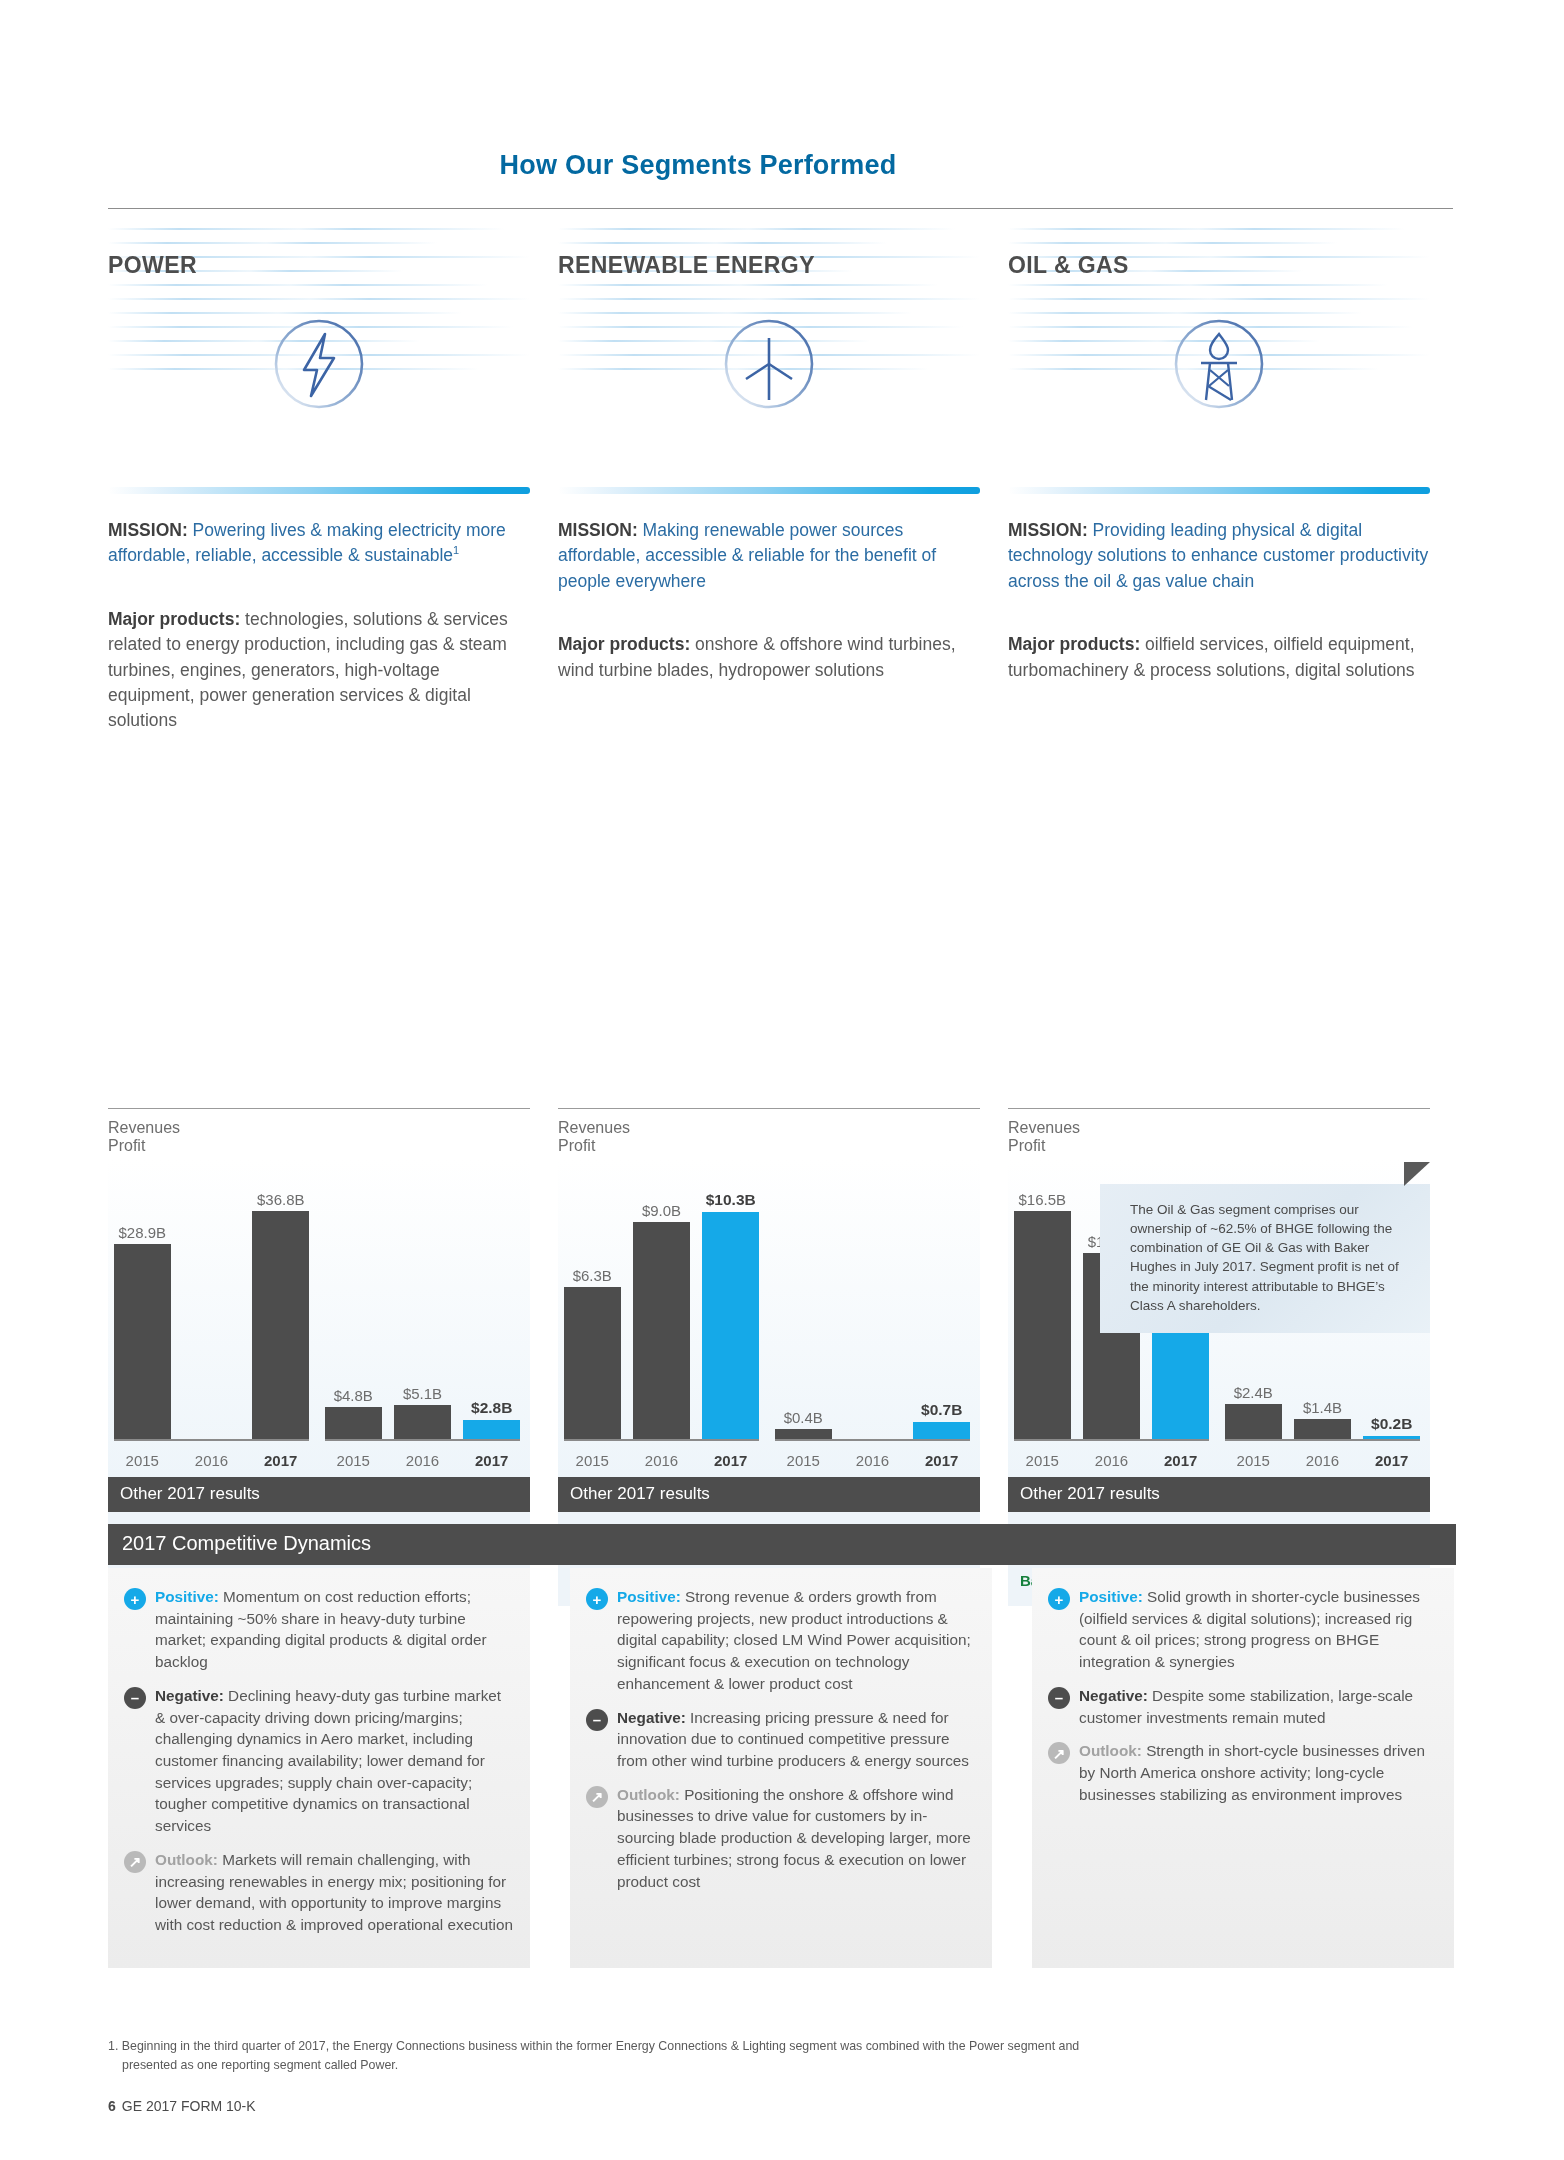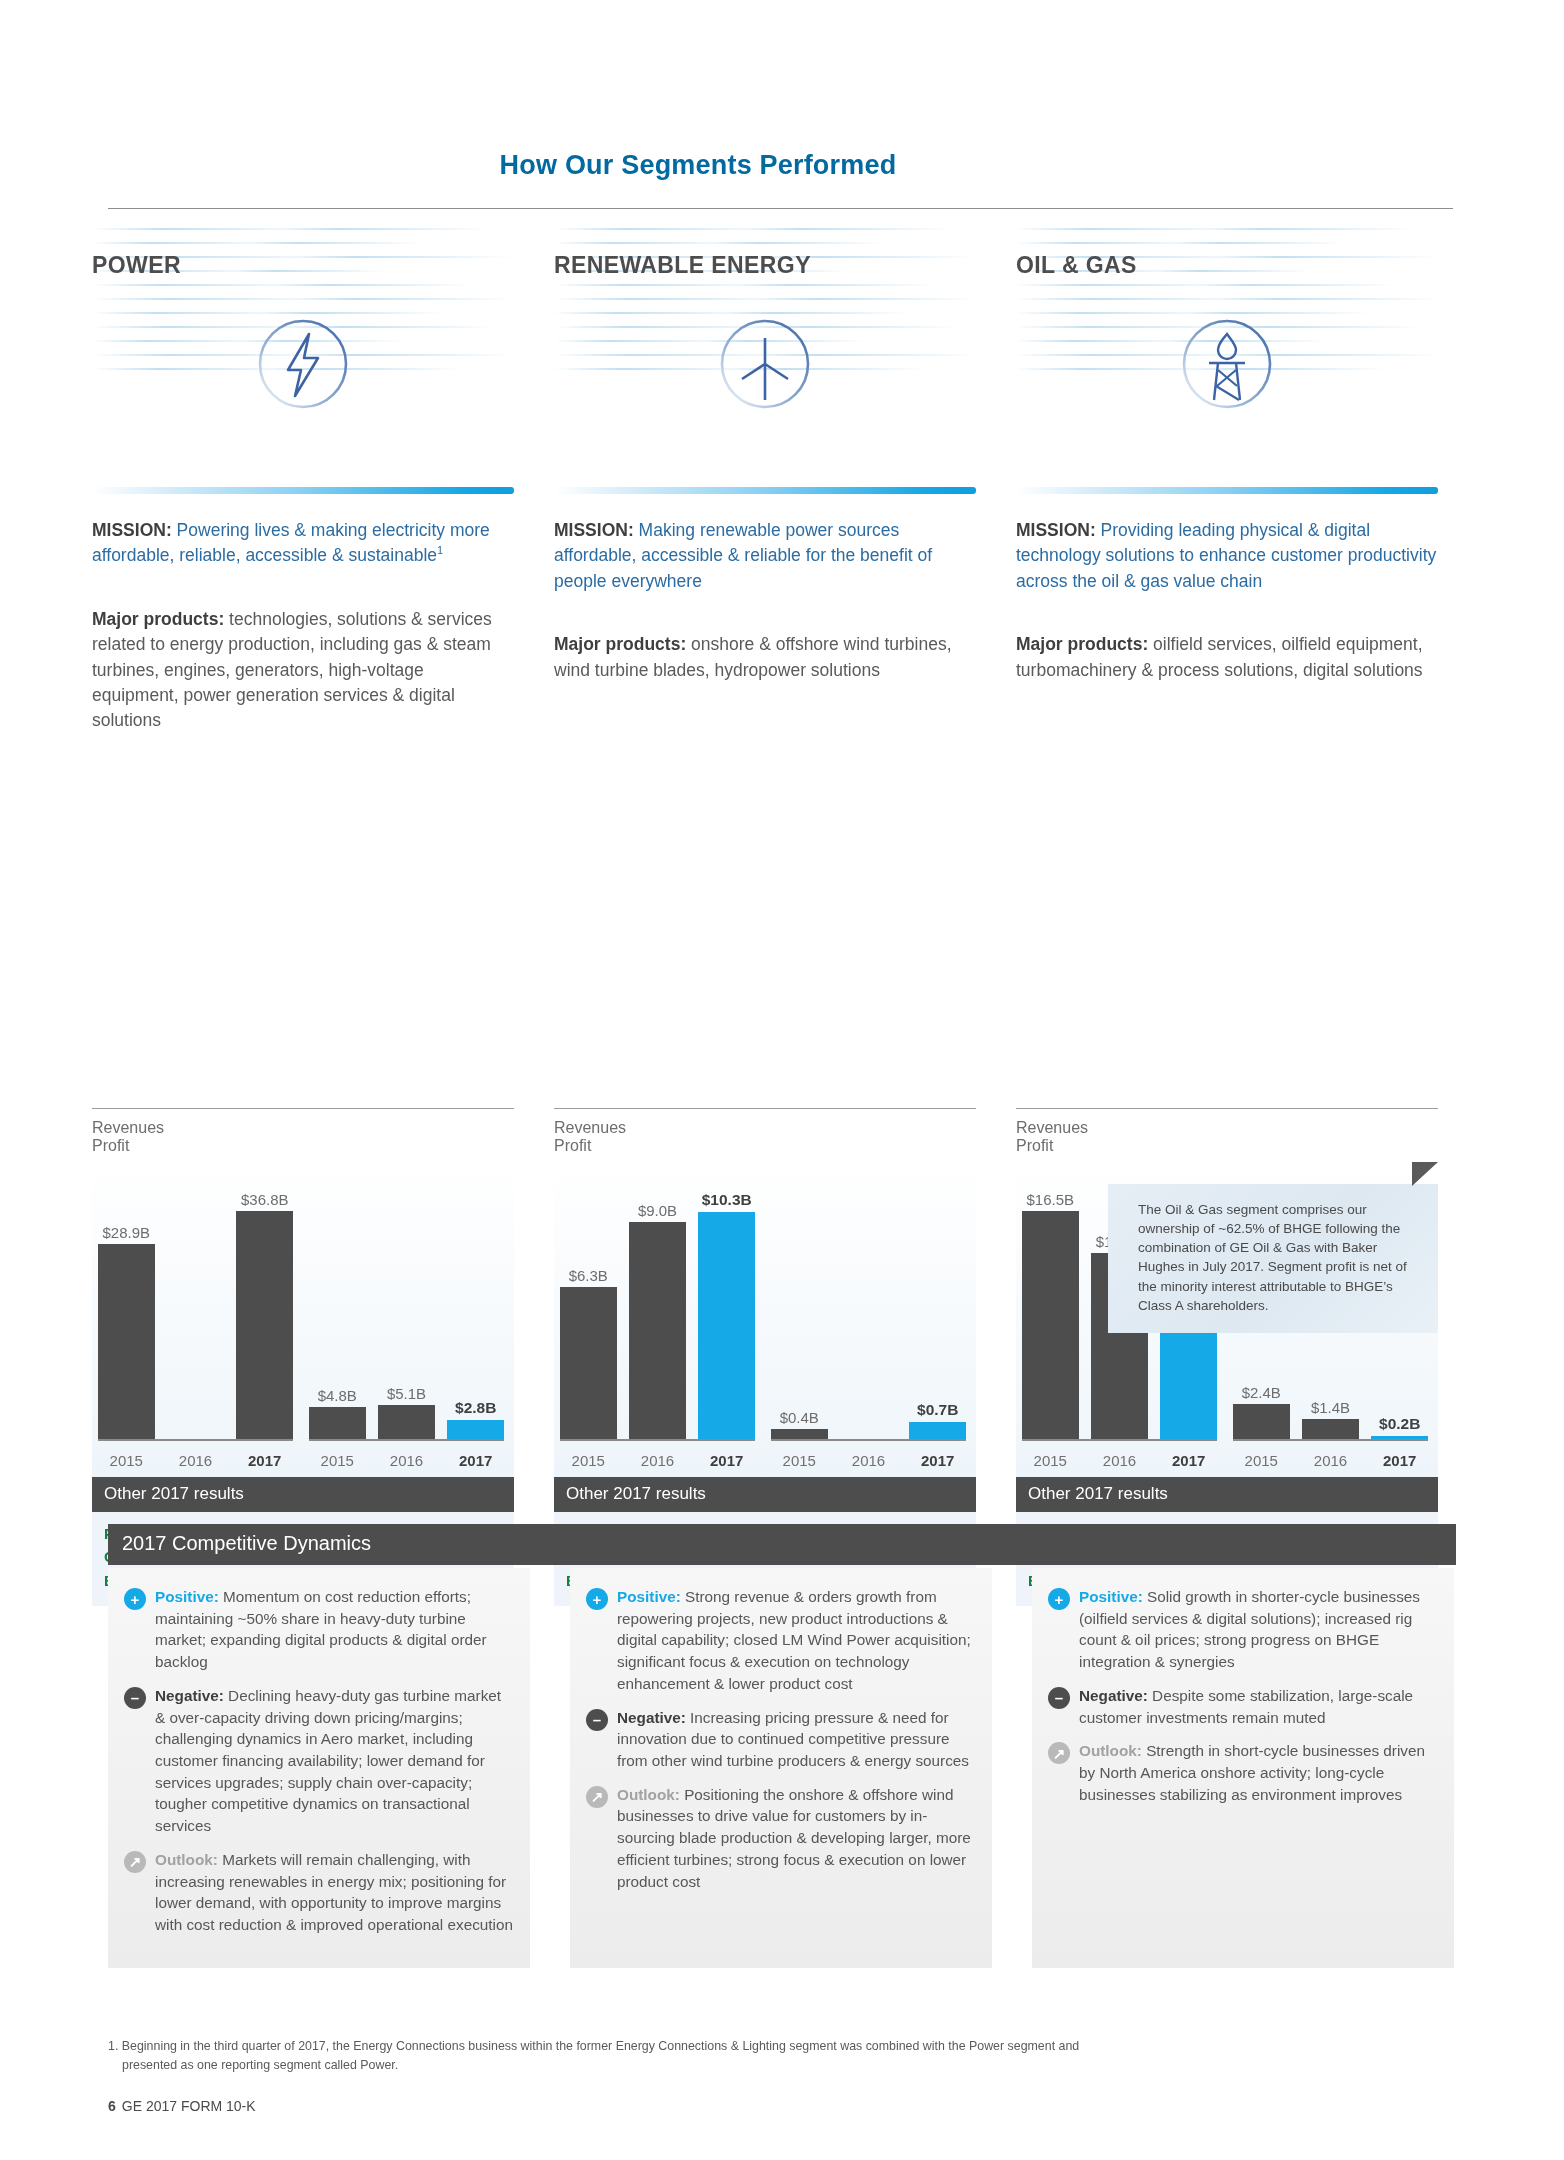--- a/index.html
+++ b/index.html
@@ -12,21 +12,21 @@
   .page{position:relative;width:1564px;height:2160px;box-sizing:border-box;}
 
   
   .title{
     position:absolute;left:0;top:150px;width:1396px;text-align:center;
     font-size:27px;font-weight:bold;color:#0369a1;letter-spacing:.2px;
   }
   .title-rule{position:absolute;left:108px;top:208px;width:1345px;height:1px;background:#8d8d8d;}
 
   
-  .cols{position:absolute;left:92px;top:224px;width:1348px;display:flex;gap:40px;}
+  .cols{position:absolute;left:108px;top:224px;width:1348px;display:flex;gap:28px;}
   .col{width:422px;position:relative;}
 
   .hdr-band{position:relative;height:270px;}
   .hdr-lines{position:absolute;inset:0;overflow:hidden;}
   .hdr-lines i{
     position:absolute;left:0;height:2px;display:block;
     background:linear-gradient(90deg,rgba(190,222,243,0) 0%,rgba(190,222,243,.95) 18%,rgba(190,222,243,.25) 48%,rgba(190,222,243,.95) 62%,rgba(190,222,243,0) 100%);
   }
   .seg-name{
     position:absolute;left:0;top:28px;font-size:23px;font-weight:bold;

